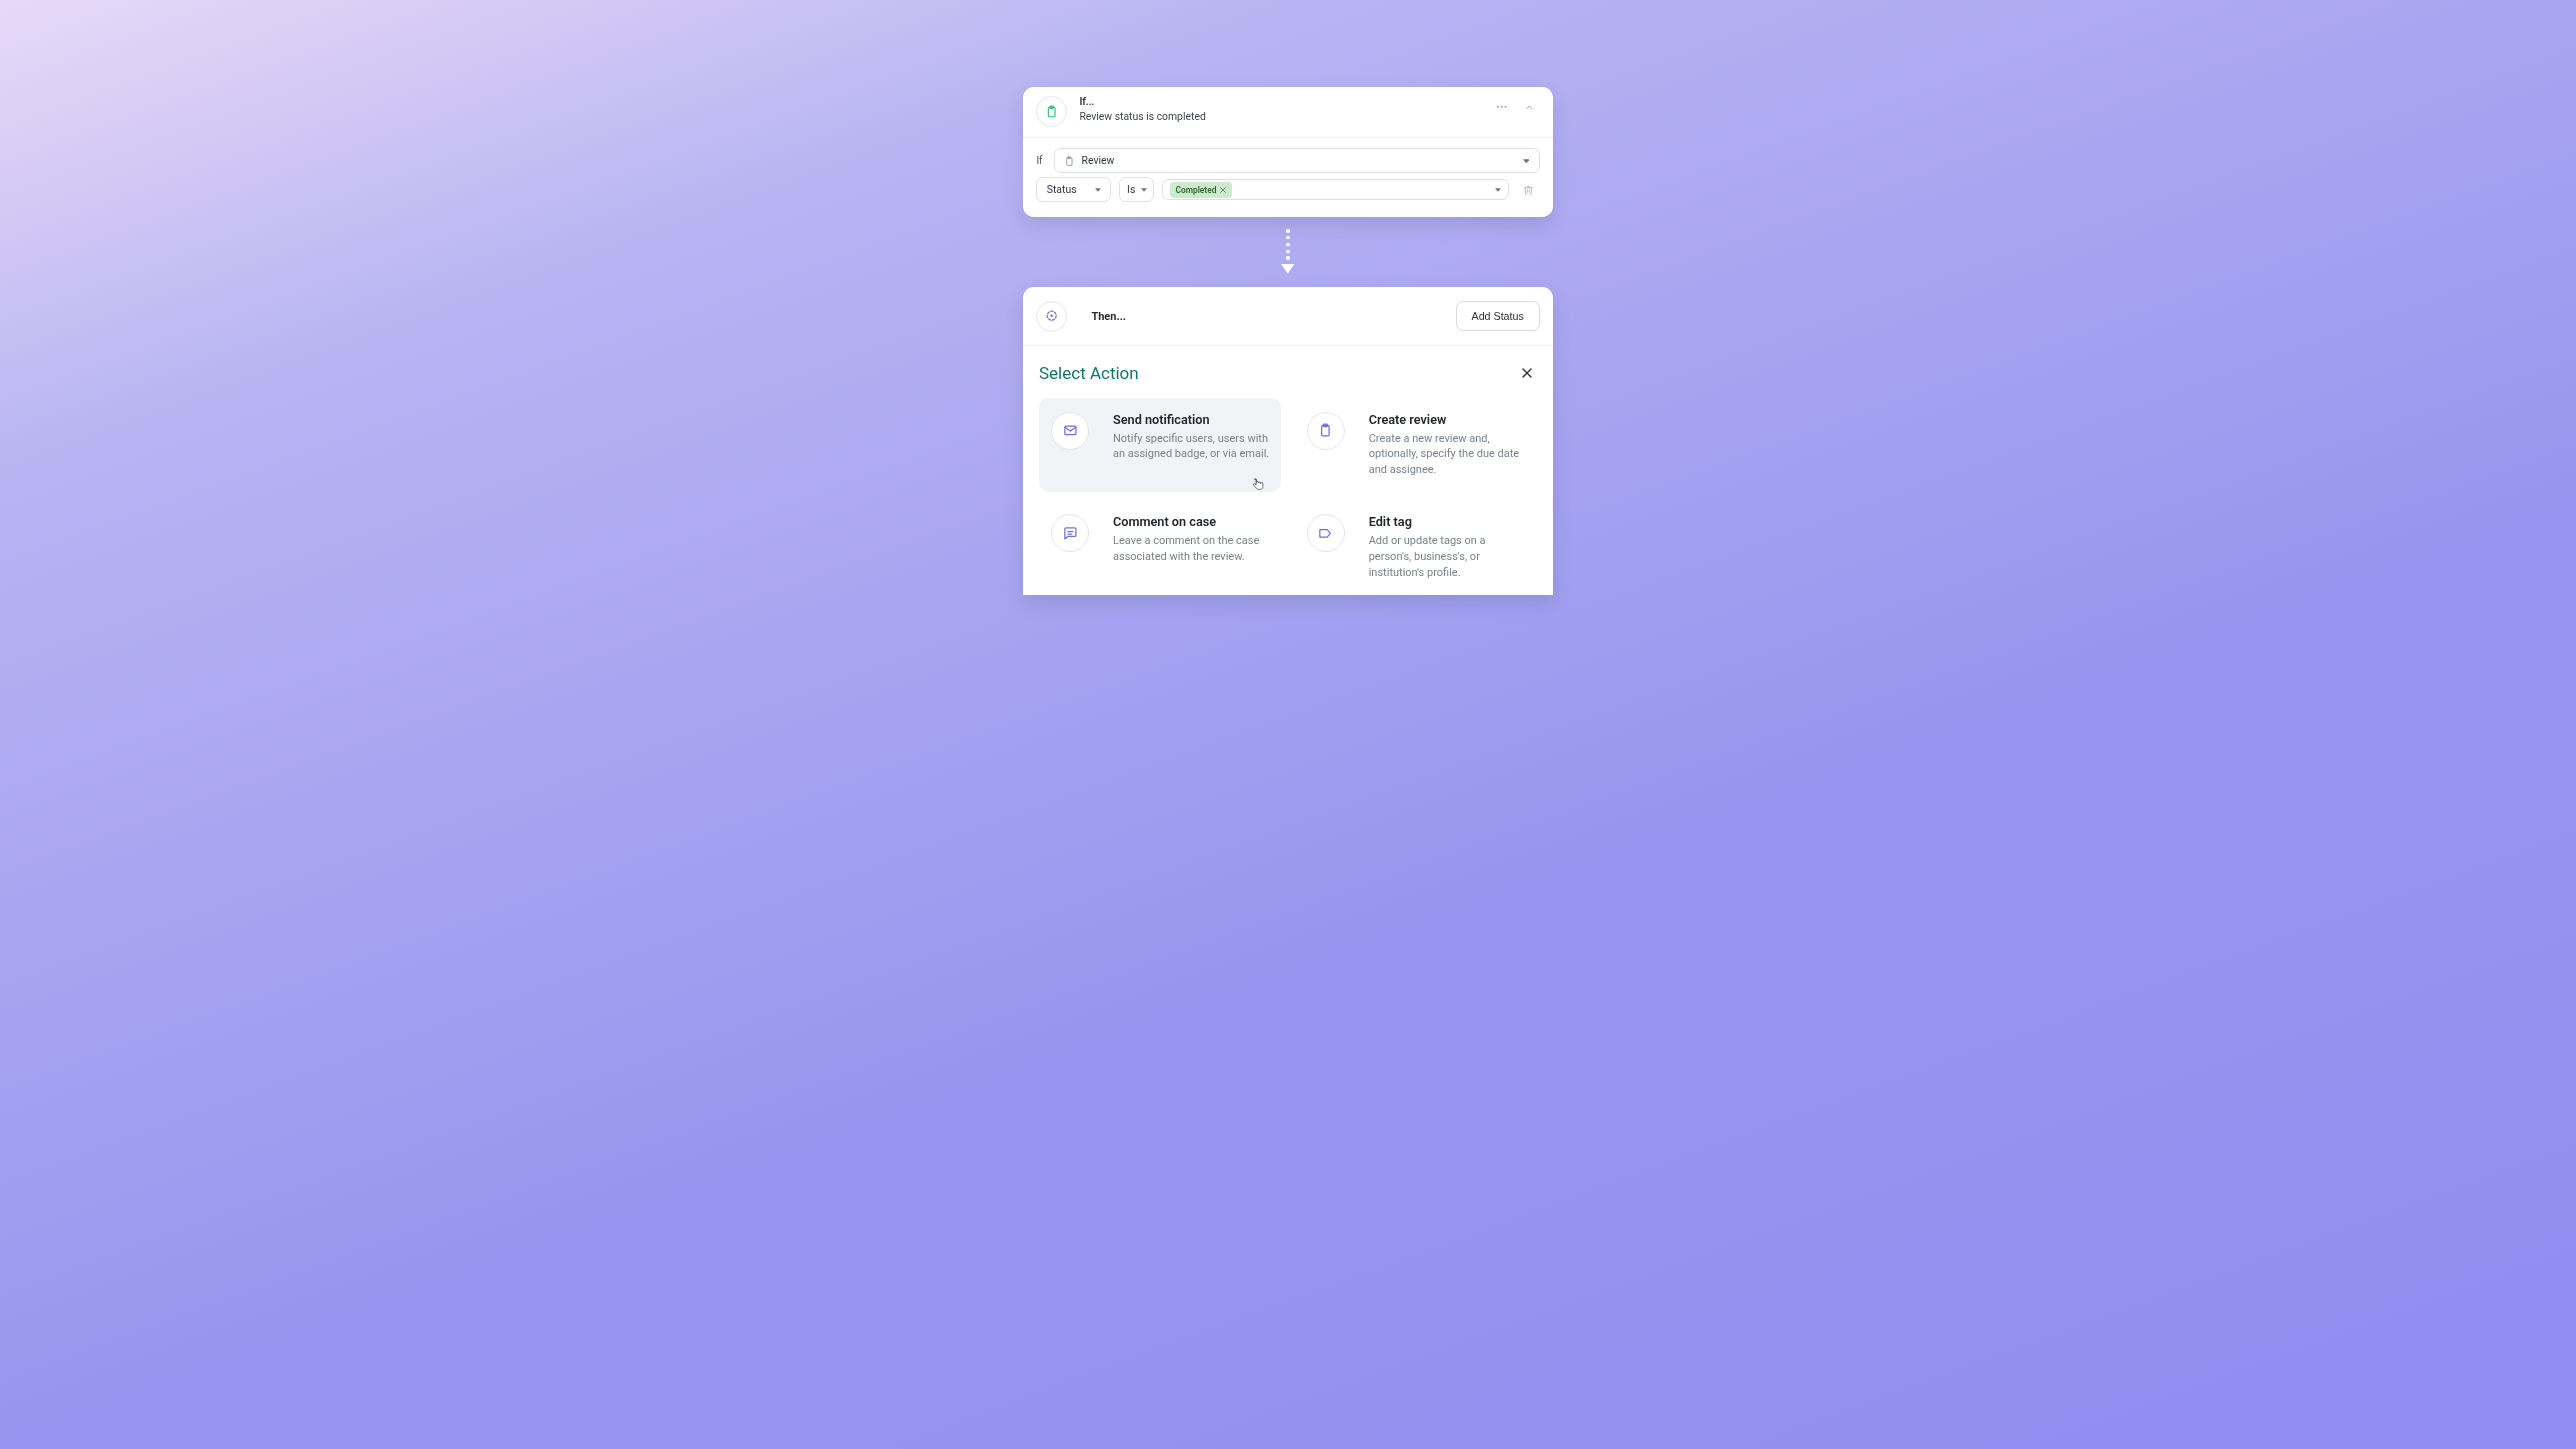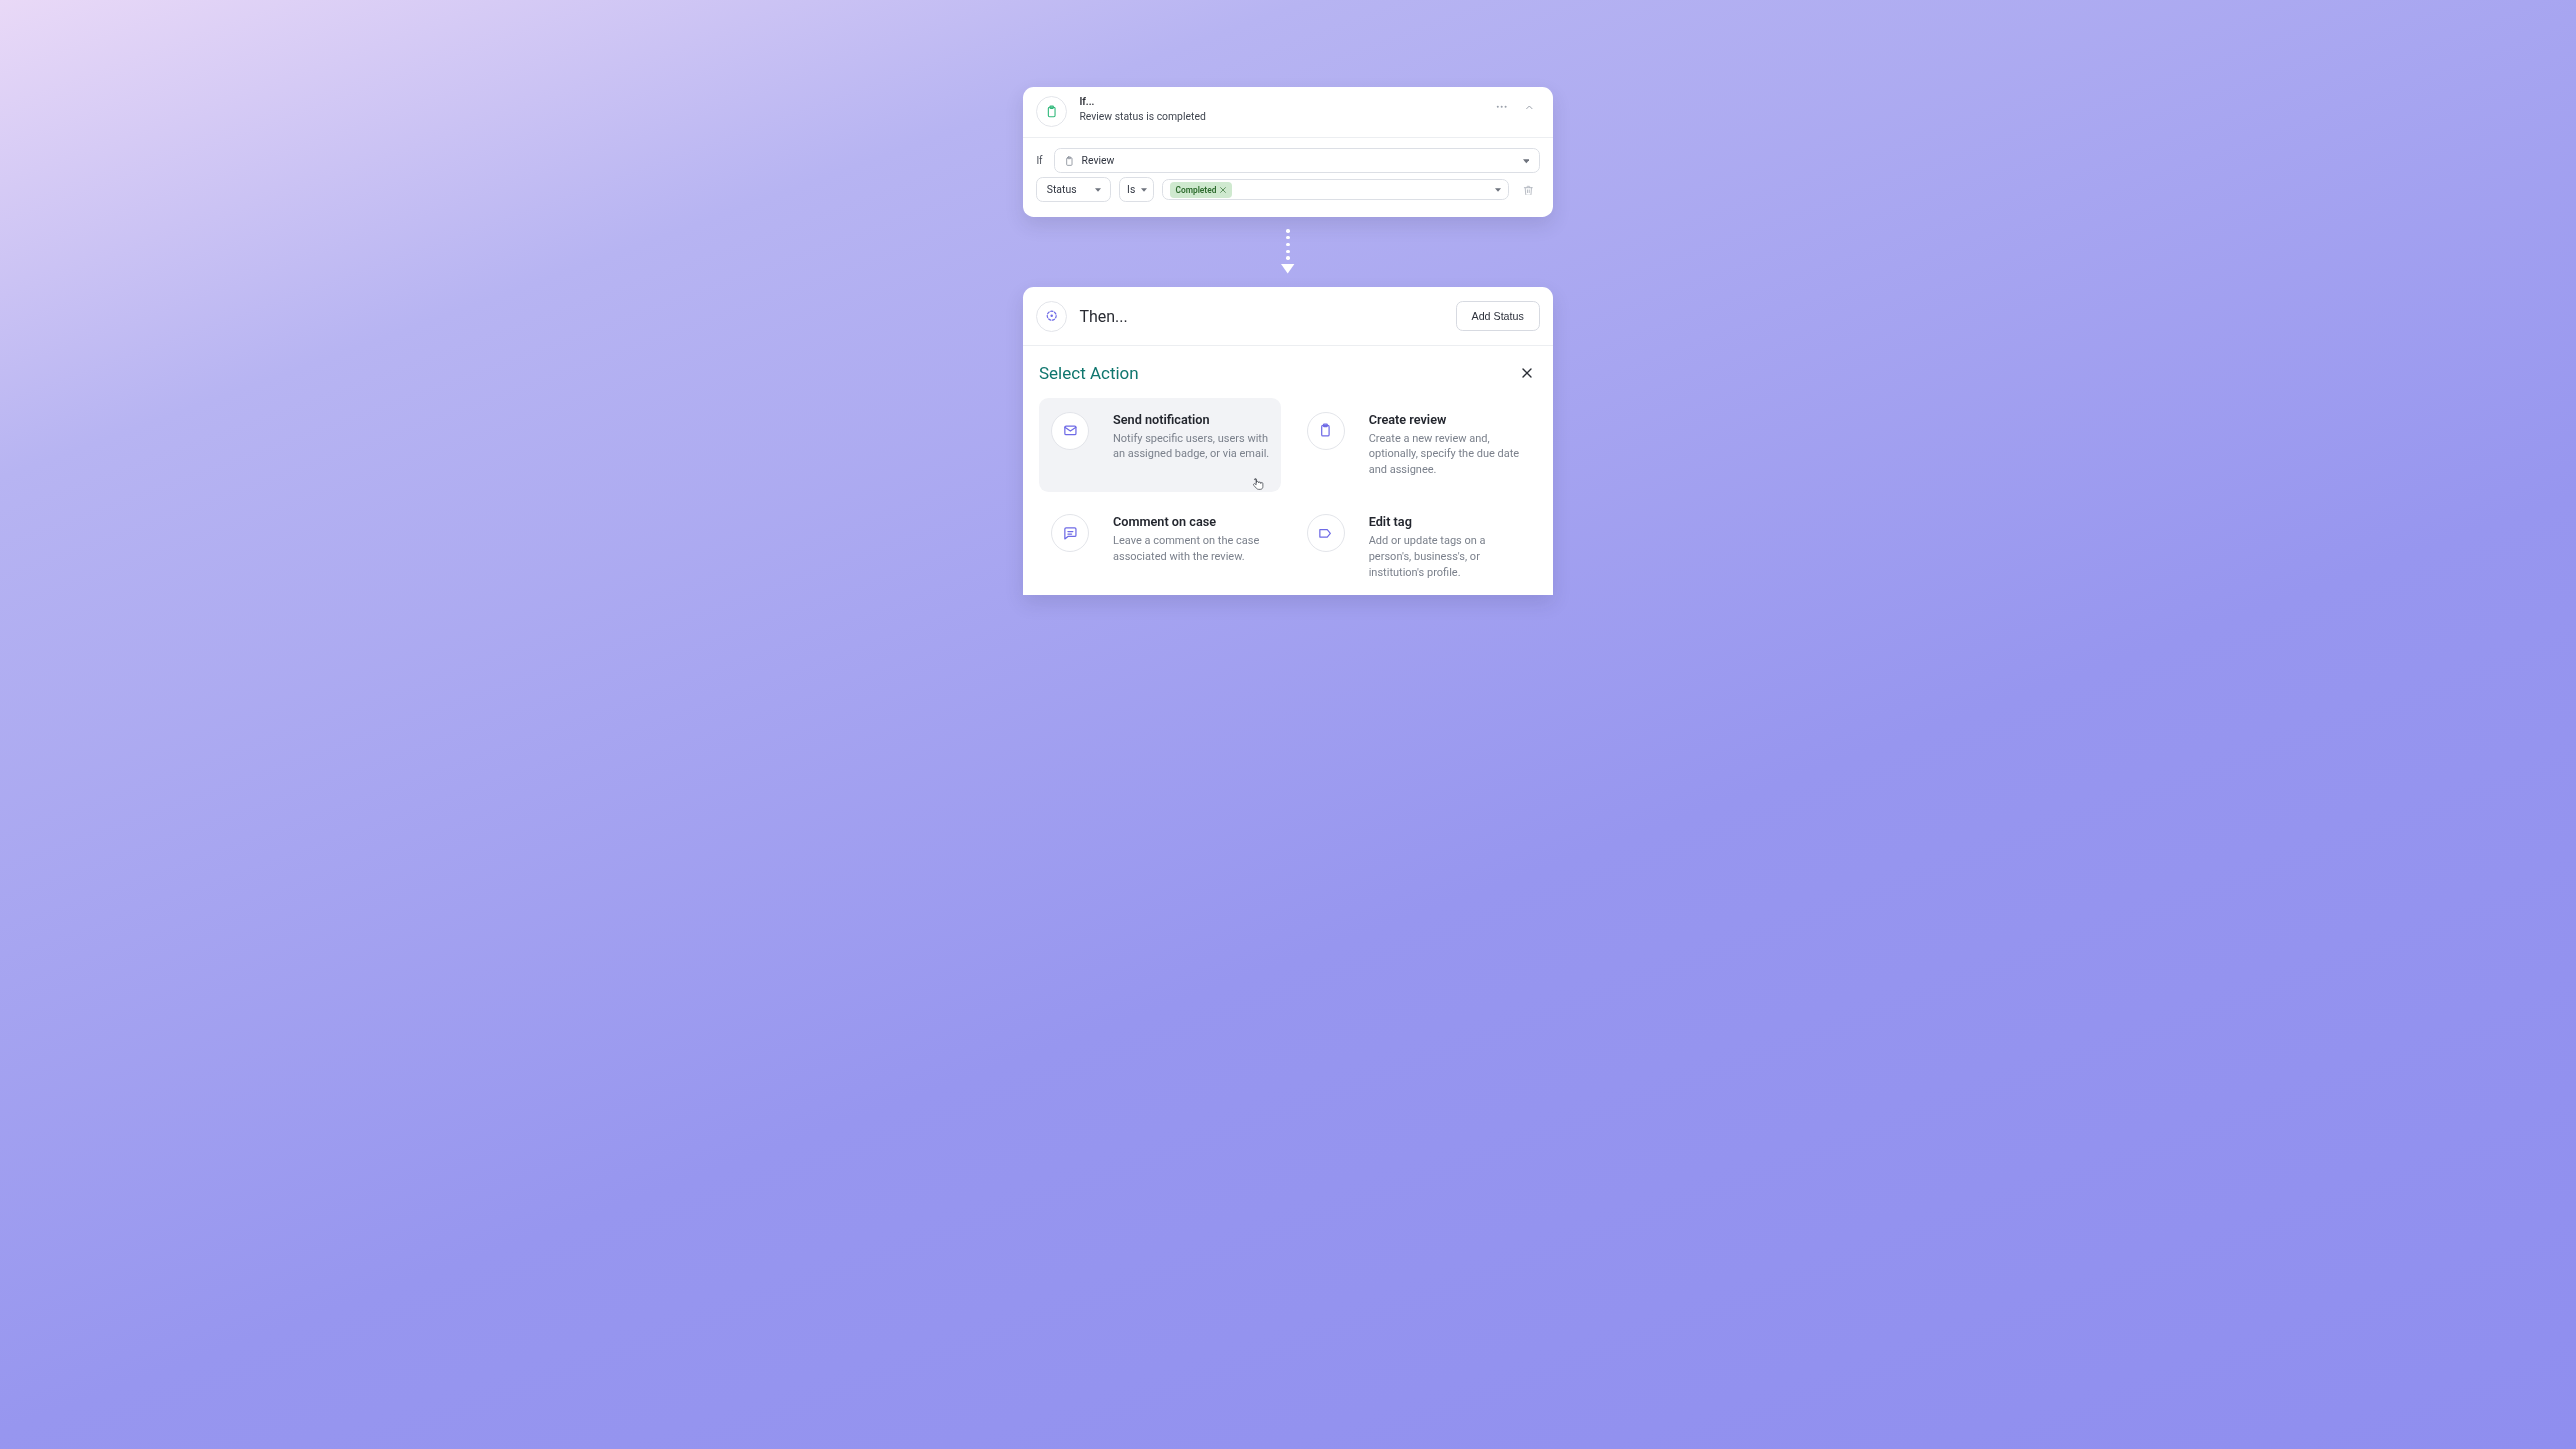--- a/index.html
+++ b/index.html
@@ -106,21 +106,21 @@
   .dot { width:3.4px; height:3.4px; border-radius:50%; background:#fff; margin-bottom:3.4px; }
   .arrowhead { margin-top:1.3px; }
 
   
   .then-card { overflow: visible; border-radius:10.7px 10.7px 0 0; }
   .then-header {
     display:flex; align-items:center;
     padding: 13.4px 13.4px;
     border-bottom: 0.7px solid #eceef1;
   }
-  .then-title { margin-left:12px; font-weight:400; font-size:16px; color:#2a2c33; flex:1; }
+  .then-title { margin-left:24px; font-weight:700; font-size:11px; color:#2a2c33; flex:1; }
   .add-action-btn {
     border:0.7px solid #d7dae1;
     background:#fff;
     border-radius:6.7px;
     padding: 8px 14.8px;
     font-size:10.7px;
     font-weight:500;
     color:#2d313b;
     cursor:pointer;
   }

